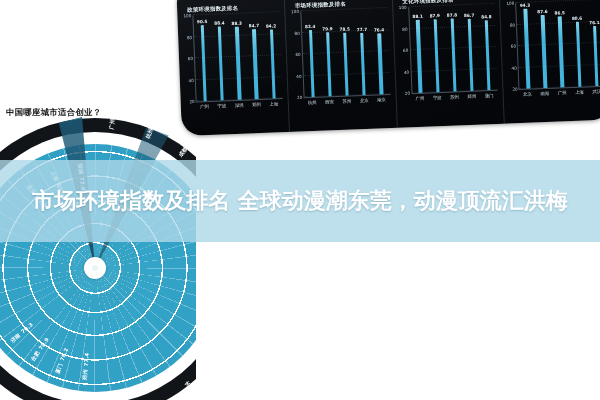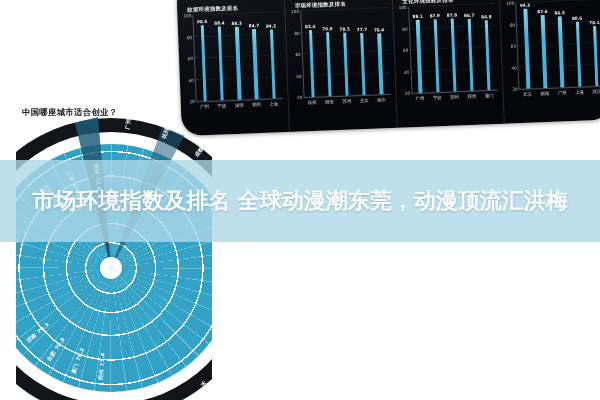--- a/index.html
+++ b/index.html
@@ -4,21 +4,21 @@
 <style>
   html,body{margin:0;padding:0;}
   body{
     width:600px;height:400px;overflow:hidden;
     font-family:"DejaVu Sans","Liberation Sans",sans-serif;
     background:#ffffff;position:relative;
   }
   #stage{position:absolute;inset:0;width:600px;height:400px;overflow:hidden;background:#ffffff;}
 
   
-  .radial-panel{position:absolute;left:16px;top:100px;width:196px;height:300px;overflow:hidden;}
+  .radial-panel{position:absolute;left:0;top:100px;width:196px;height:300px;overflow:hidden;}
   .radial-title{
     position:absolute;left:6px;top:7px;width:160px;
     font-size:8.4px;font-weight:bold;color:#1b1b1b;letter-spacing:.3px;
     white-space:nowrap;
   }
   .dial-wrap{position:absolute;left:-55px;top:18px;width:300px;height:300px;}
   .dial-ring{
     position:absolute;inset:0;border-radius:50%;
     background:#111418;
   }

